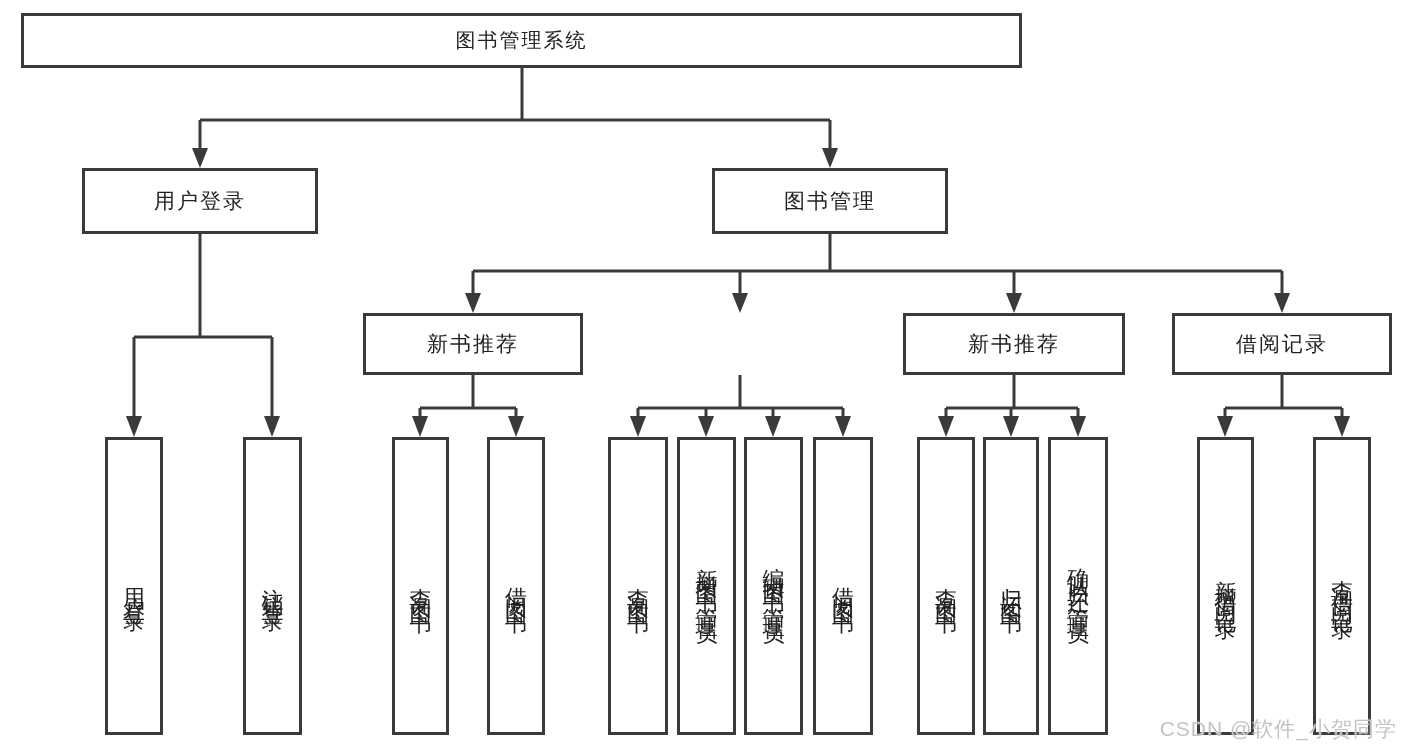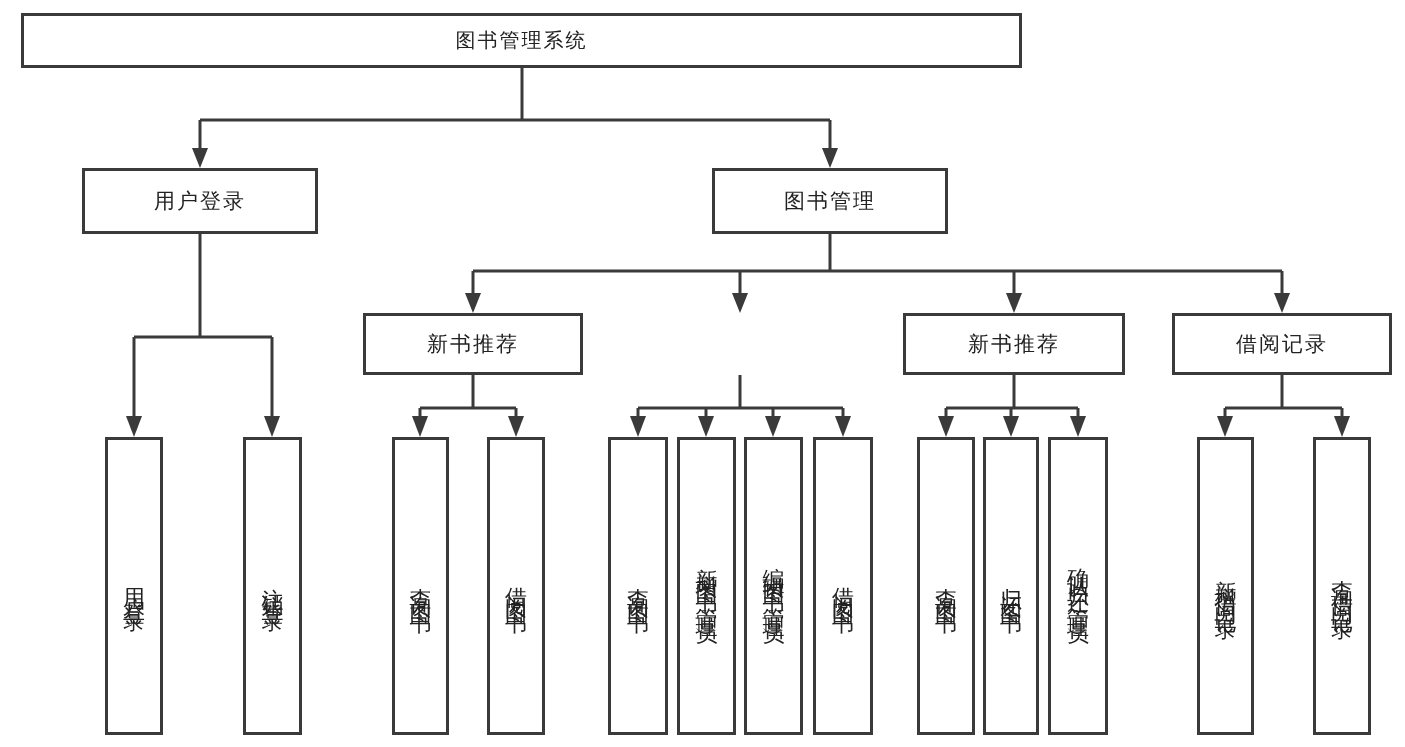--- a/index.html
+++ b/index.html
@@ -187,14 +187,15 @@
     <span>确认归还（管理员）</span>
   </div>
 
   <div class="node vbox" style="left:1197px;top:437px;width:57px;height:298px;">
     <span>新增借阅记录</span>
   </div>
   <div class="node vbox" style="left:1313px;top:437px;width:58px;height:298px;">
     <span>查询借阅记录</span>
   </div>
 
+  <div class="watermark">CSDN @软件_小贺同学</div>
 
 </div>
 
 </body></html>

